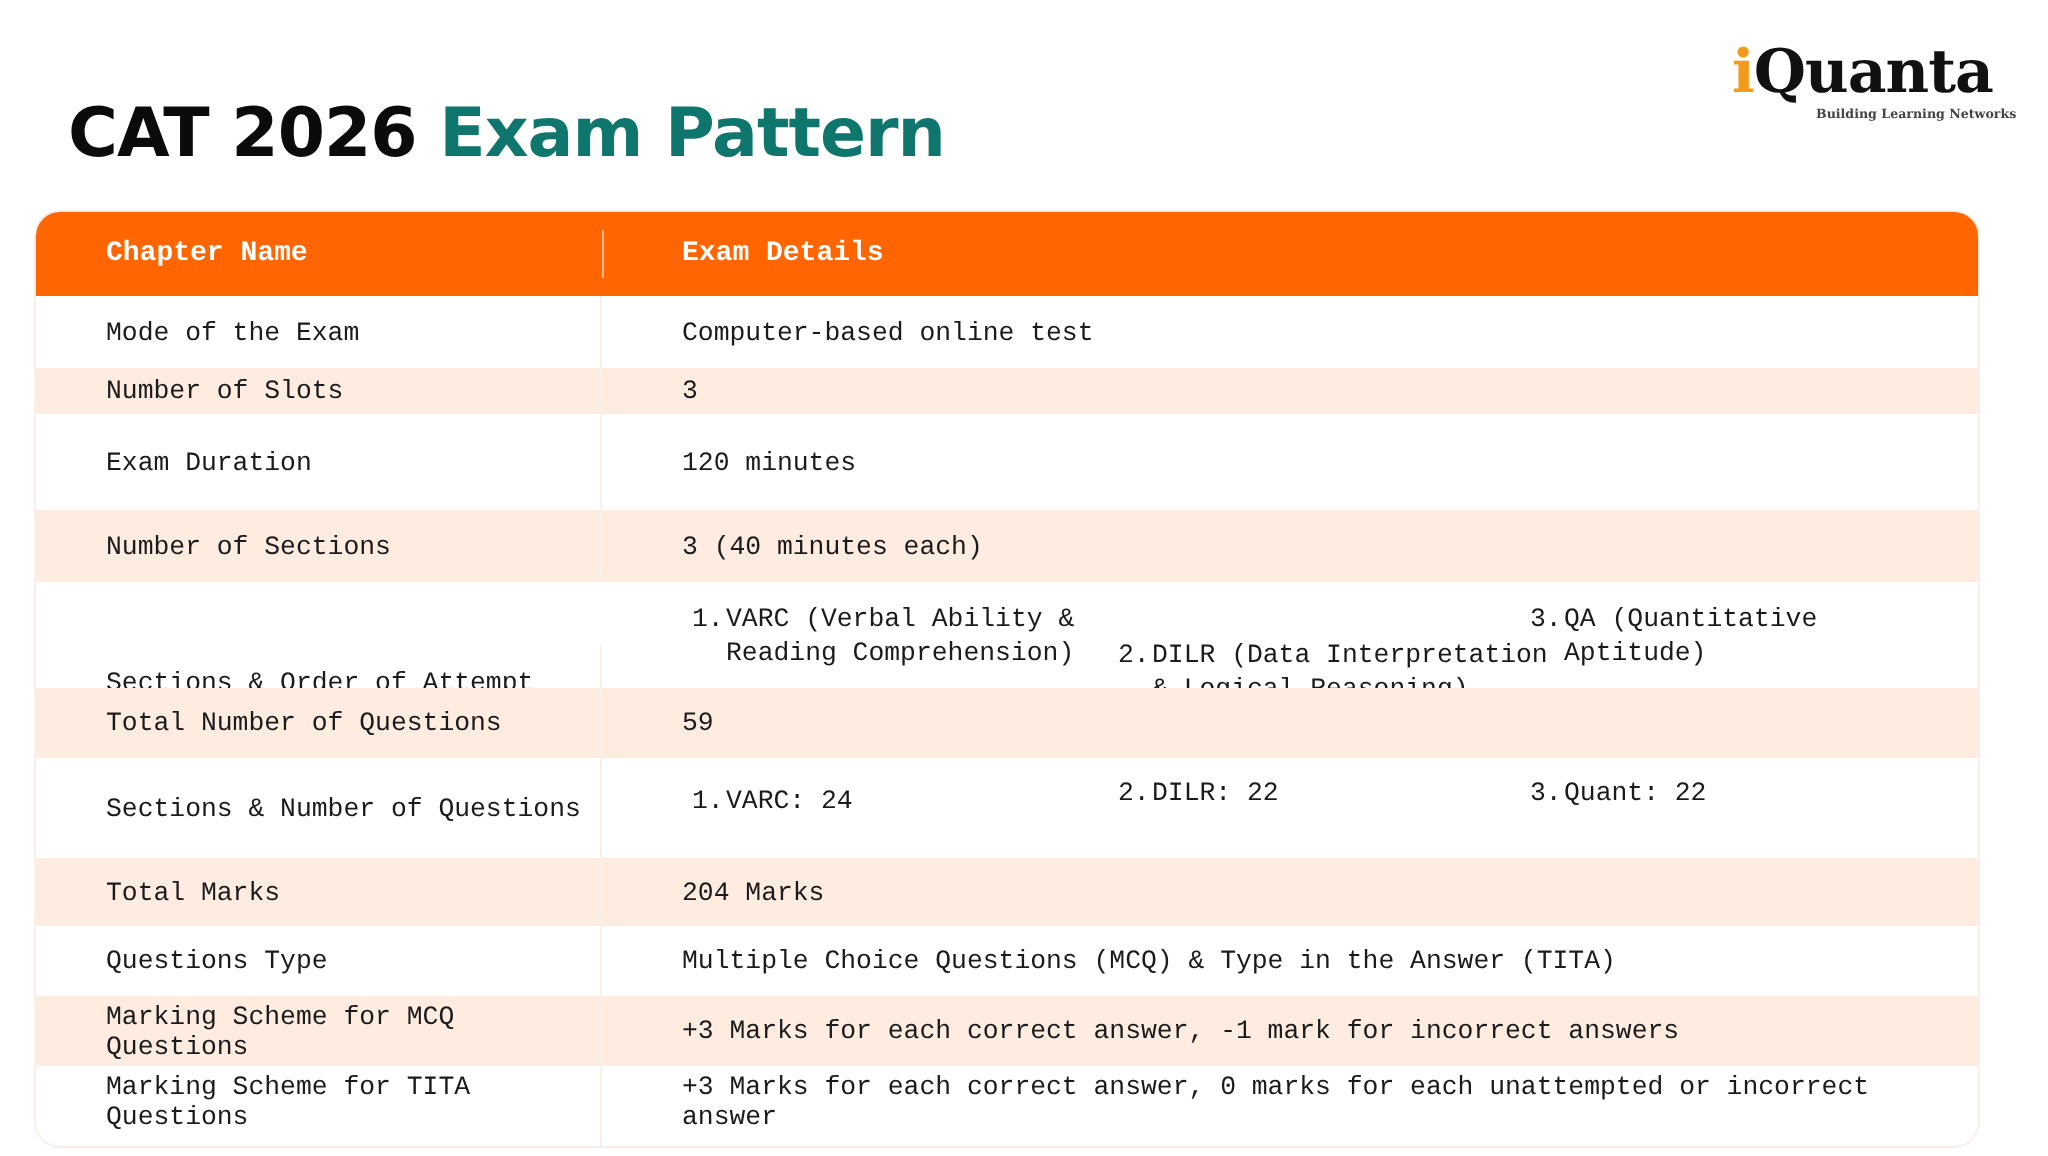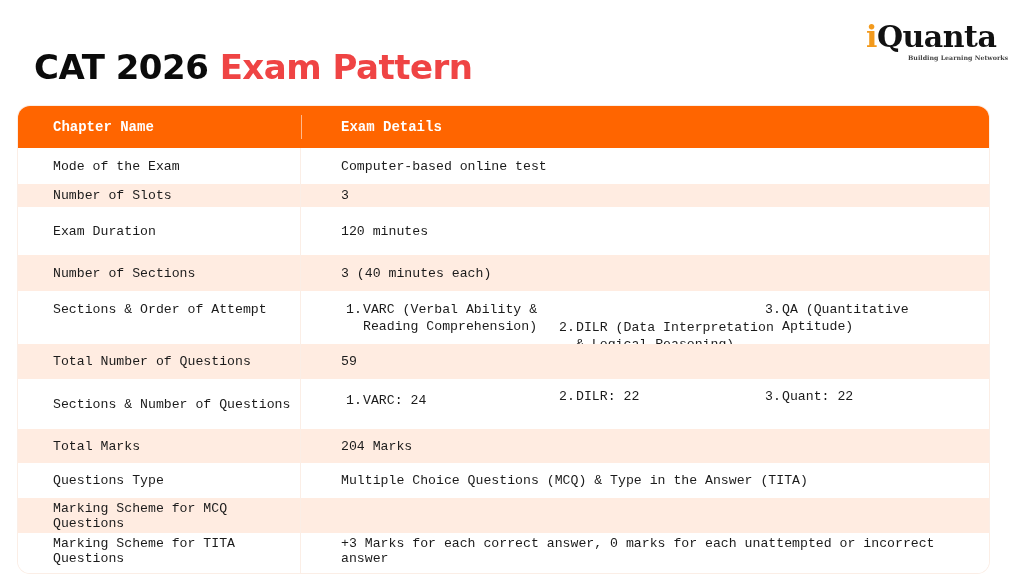--- a/index.html
+++ b/index.html
@@ -5,21 +5,21 @@
     html, body { margin: 0; padding: 0; }
     body {
       width: 1024px; height: 578px; background: #ffffff; position: relative; overflow: hidden;
       font-family: "Liberation Sans", sans-serif; color: #1b1b1b;
     }
     .title {
       position: absolute; left: 34px; top: 44px; margin: 0;
       font-family: "DejaVu Sans", sans-serif; font-weight: bold; font-size: 34px; letter-spacing: -0.5px;
       line-height: 46px; color: #0b0b0b;
     }
-    .title .accent { color: #ef4444; }
+    .title .accent { color: #0f766e; }
     .logo {
       position: absolute; left: 866px; top: 20px; width: 144px; height: 48px;
     }
     .logo-word {
       font-family: "DejaVu Serif", serif; font-weight: bold; font-size: 30px; line-height: 34px;
       color: #111; letter-spacing: -0.5px;
     }
     .logo-word .i { color: #f39a1c; }
     .logo-tag {
       position: absolute; left: 42px; top: 34px; font-family: "DejaVu Serif", serif;
@@ -36,21 +36,21 @@
     .thead .c1 { position: absolute; left: 35px; }
     .thead .sep { position: absolute; left: 283px; top: 9px; width: 1px; height: 24px; background: rgba(255,255,255,0.55); }
     .thead .c2 { position: absolute; left: 323px; }
     .row { position: relative; display: flex; font-size: 13.2px; }
     .row.odd { background: #ffffff; }
     .row.even { background: #ffece1; }
     .row .label {
       width: 283px; box-sizing: border-box; padding-left: 35px; display: flex; align-items: center;
       border-right: 1px solid #fbeee6;
     }
-    .row .label.top { align-items: flex-start; padding-top: 11px; }
+    .row .label.top { align-items: flex-start; padding-top: 11px; margin-top: 32px; }
     .row .value { flex: 1; padding-left: 40px; display: flex; align-items: center; }
     .col { line-height: 17px; }
     .col .num { display: inline-block; width: 17px; }
     .col .cont { padding-left: 17px; display: block; }
   </style>
 </head>
 <body>
 
 <h1 class="title"><span>CAT 2026</span> <span class="accent">Exam Pattern</span></h1>
 
@@ -120,18 +120,19 @@
   <div class="row even" style="height:34px">
     <div class="label">Total Marks</div>
     <div class="value">204 Marks</div>
   </div>
   <div class="row odd" style="height:35px">
     <div class="label">Questions Type</div>
     <div class="value">Multiple Choice Questions (MCQ) &amp; Type in the Answer (TITA)</div>
   </div>
   <div class="row even" style="height:35px">
     <div class="label">Marking Scheme for MCQ Questions</div>
+    <div class="value">+3 Marks for each correct answer, -1 mark for incorrect answers</div>
   </div>
   <div class="row odd" style="height:40px">
     <div class="label" style="padding-bottom:4px">Marking Scheme for TITA Questions</div>
     <div class="value" style="padding-bottom:4px">+3 Marks for each correct answer, 0 marks for each unattempted or incorrect answer</div>
   </div>
 </div>
 
 </body></html>

